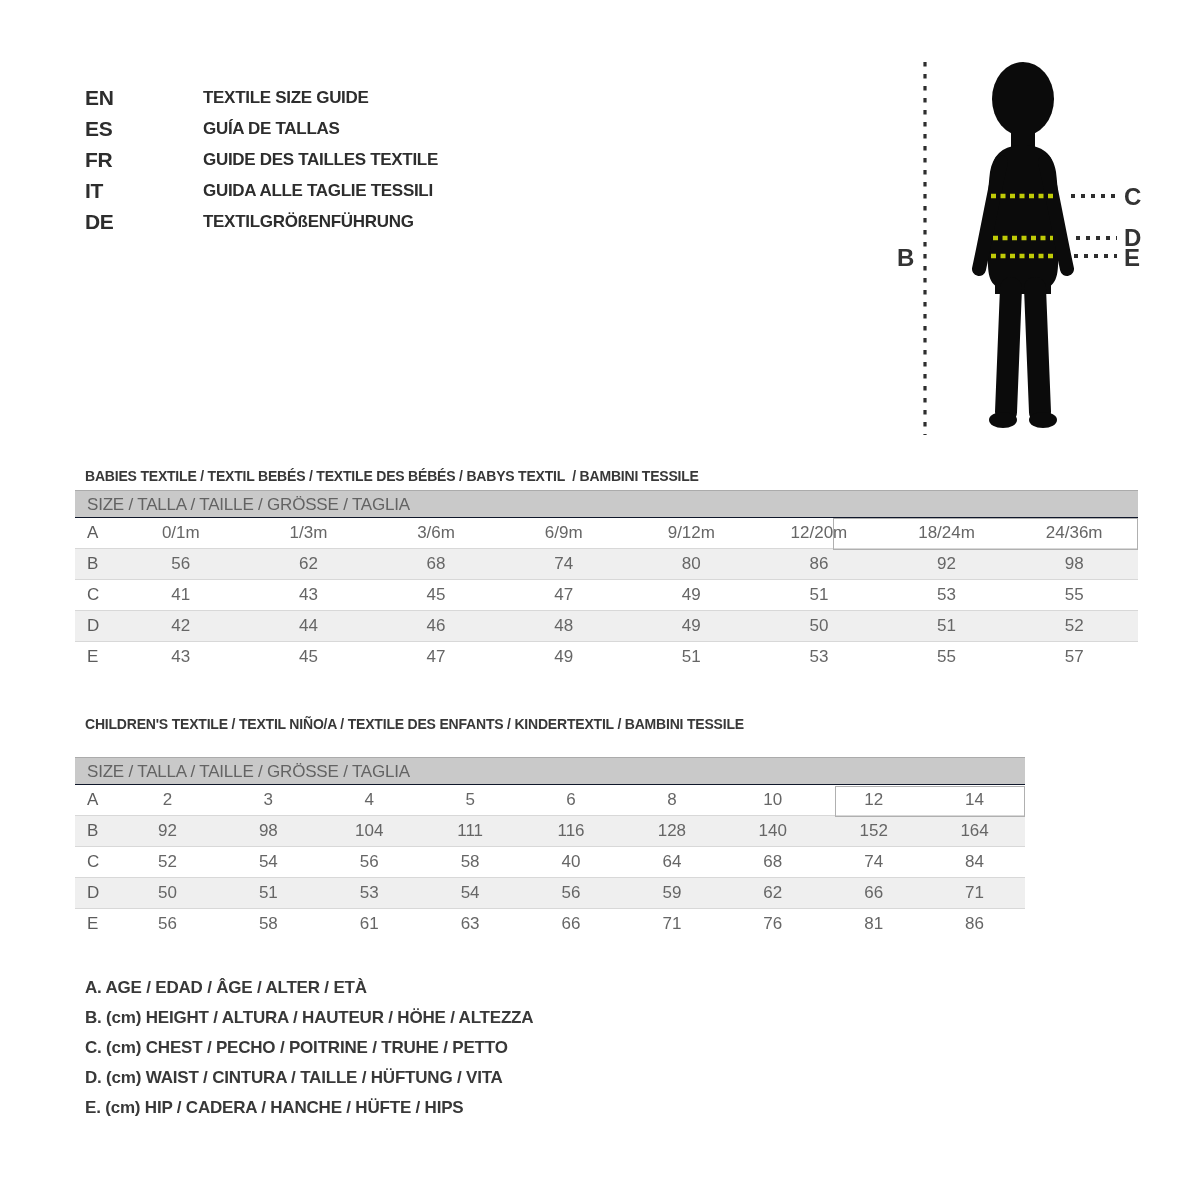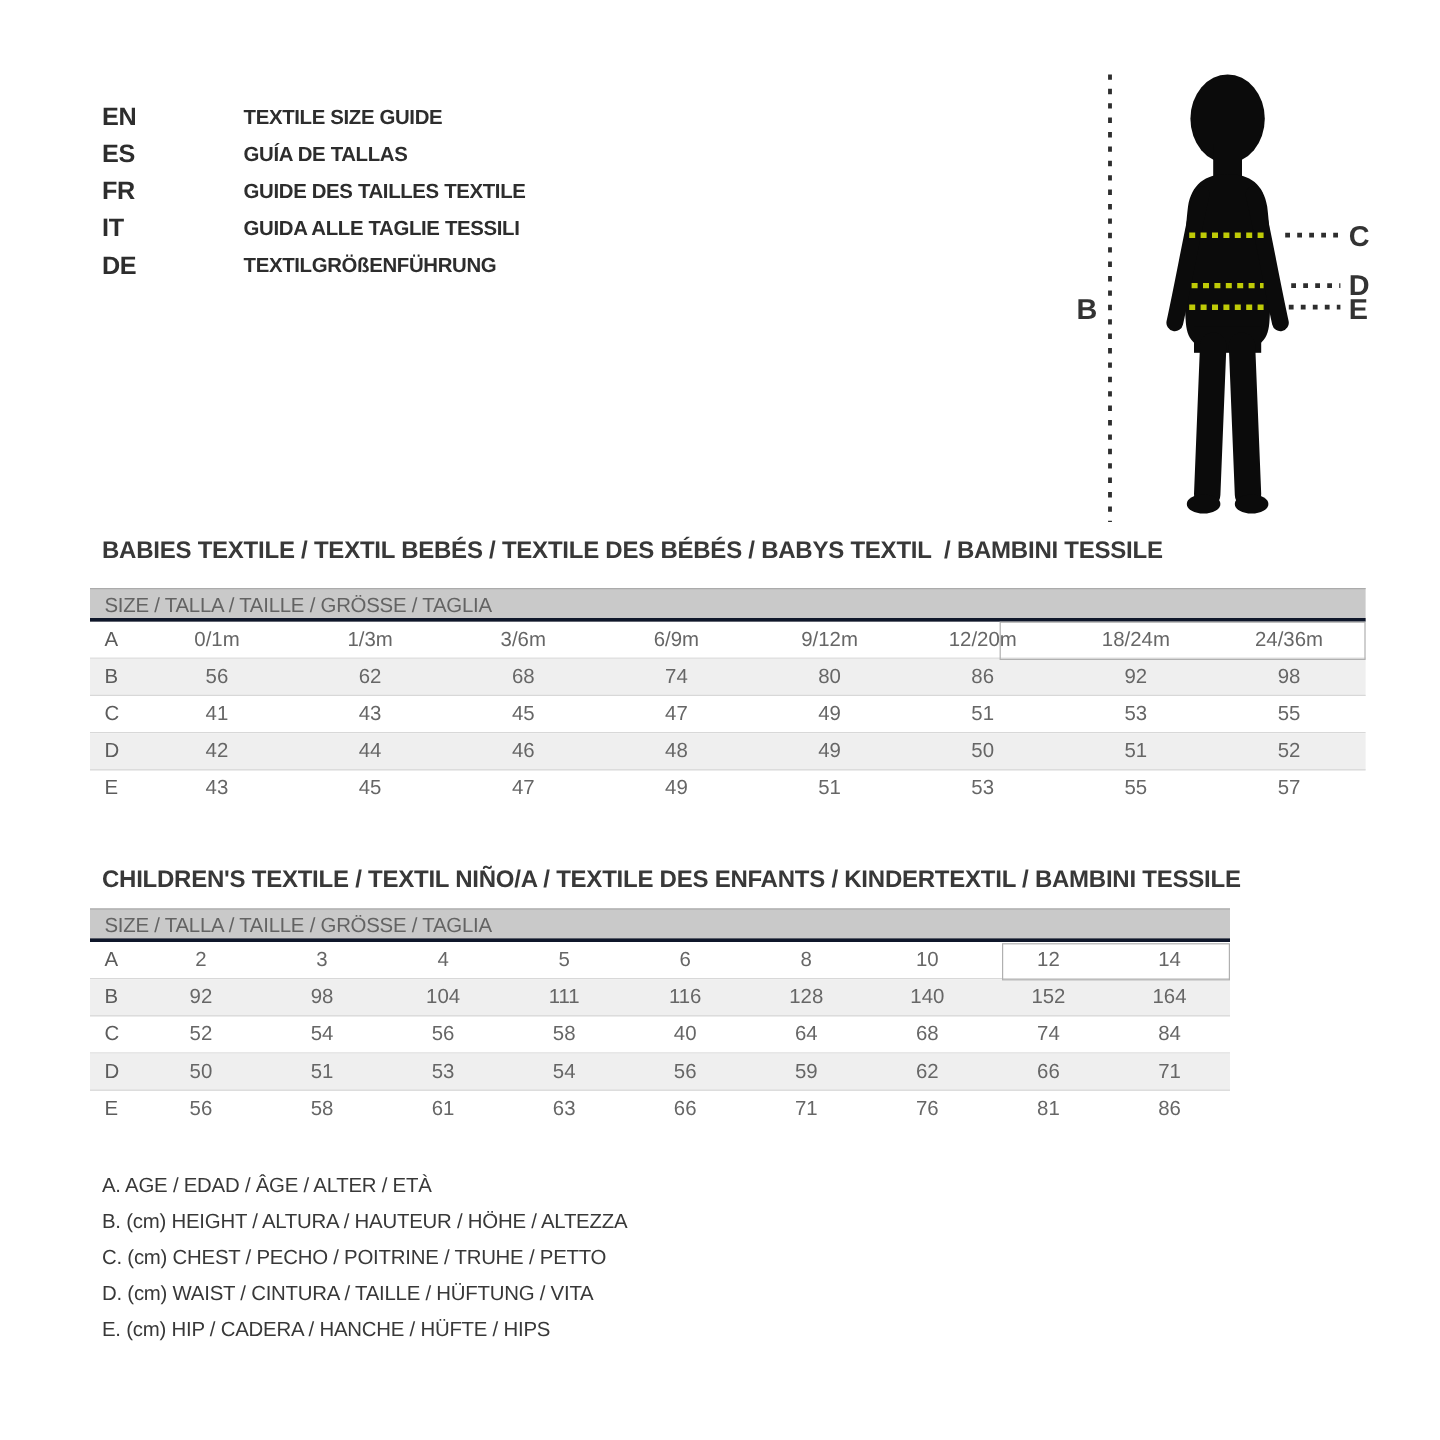--- a/index.html
+++ b/index.html
@@ -12,48 +12,48 @@
   
   .lang-list{position:absolute;left:85px;top:82px;}
   .lang-row{display:flex;height:31px;line-height:31px;gap:48px;}
   .lang-code{width:70px;font-size:21px;font-weight:700;color:#2d2d2d;letter-spacing:-0.3px;}
   .lang-label{font-size:17px;font-weight:700;color:#2d2d2d;letter-spacing:-0.3px;white-space:pre;}
 
   
   .figure{position:absolute;left:895px;top:50px;width:270px;height:400px;}
 
   
-  .section-heading{position:absolute;left:85px;font-size:20px;font-weight:700;color:#383838;letter-spacing:-0.2px;white-space:pre;}
+  .section-heading{position:absolute;left:85px;font-size:14px;font-weight:700;color:#383838;letter-spacing:-0.2px;white-space:pre;margin-top:20px;}
   .babies-heading{top:448px;}
-  .children-heading{top:722px;}
+  .children-heading{top:696px;}
 
   
   .size-table{position:absolute;left:75px;}
   .babies-table{top:490px;width:1063px;}
   .children-table{top:757px;width:950px;}
   .thead{
     height:28px;line-height:28px;background:#c9c9c9;color:#636363;
     font-size:17px;padding-left:12px;box-sizing:border-box;
-    border-top:1px solid #ababab;border-bottom:3px solid #0f172a;
+    border-top:1px solid #ababab;border-bottom:1px solid #0f172a;
     letter-spacing:-0.2px;
   }
   .trow{display:flex;height:31px;line-height:30px;box-sizing:border-box;font-size:17px;color:#666666;}
   .trow:not(:last-child){border-bottom:1px solid #d8d8d8;}
   .trow.shaded{background:#efefef;}
   .tlabel{width:30px;padding-left:12px;color:#5c5c5c;}
   .tcell{flex:1;text-align:center;}
 
   
   .sel-box{position:absolute;border:1px solid #b0b0b0;background:transparent;box-sizing:border-box;}
   .babies-sel{left:833px;top:518px;width:305px;height:32px;}
   .children-sel{left:835px;top:786px;width:190px;height:31px;}
 
   
   .legend{position:absolute;left:85px;top:973px;}
-  .legend-line{height:30px;line-height:30px;font-size:17px;font-weight:400;color:#383838;letter-spacing:-0.2px;white-space:pre;}
+  .legend-line{height:30px;line-height:30px;font-size:17px;font-weight:700;color:#383838;letter-spacing:-0.2px;white-space:pre;}
 </style>
 </head>
 <body>
 
 <div class="canvas">
 
   <div class="lang-list">
     <div class="lang-row">
       <span class="lang-code">EN</span>
       <span class="lang-label">TEXTILE SIZE GUIDE</span>

